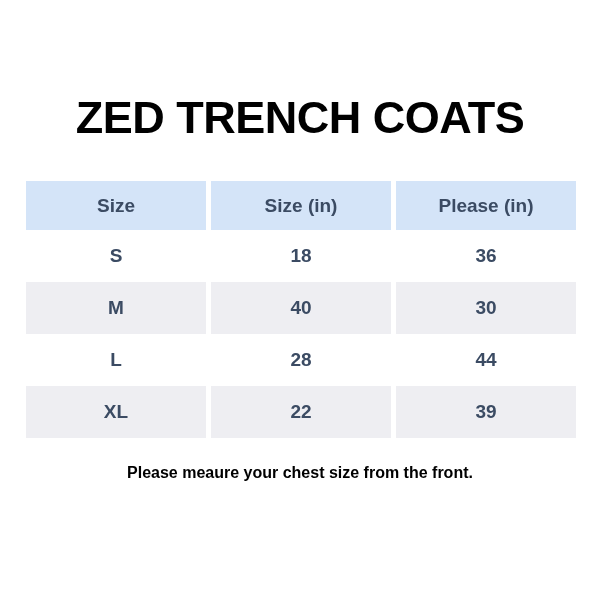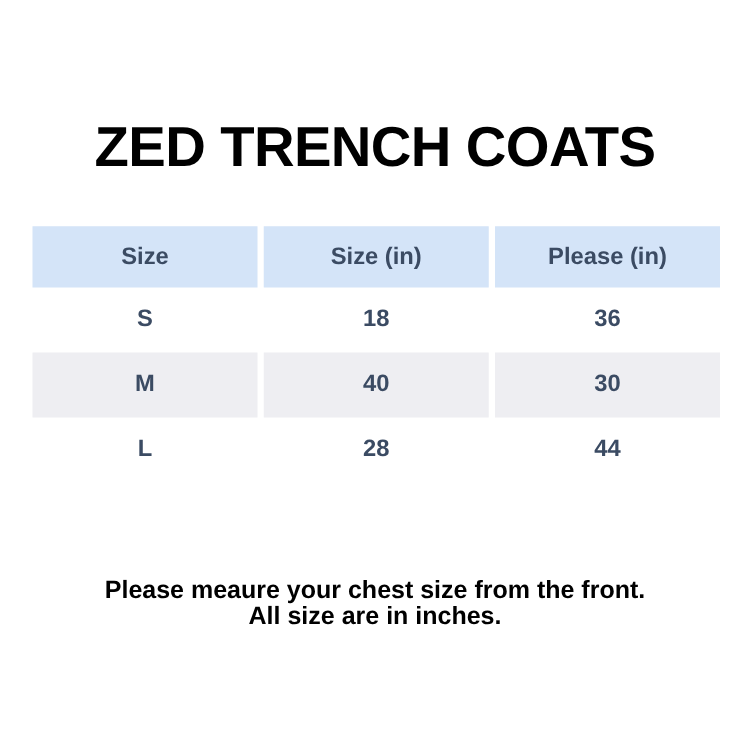--- a/index.html
+++ b/index.html
@@ -72,21 +72,21 @@
     background: #eeeef2;
   }
 
   .footer {
     position: absolute;
     top: 462px;
     left: 0;
     width: 600px;
     text-align: center;
     color: #000000;
-    font-size: 20px;
+    font-size: 16px;
     font-weight: bold;
     line-height: 21px;
   }
   .footer .line {
     display: block;
     white-space: nowrap;
   }
 </style>
 </head>
 <body>
@@ -112,21 +112,25 @@
       <tr class="row alt">
         <td>M</td>
         <td>40</td>
         <td>30</td>
       </tr>
       <tr class="row">
         <td>L</td>
         <td>28</td>
         <td>44</td>
       </tr>
+      <tr class="row alt">
+        <td>XL</td>
+        <td>22</td>
+        <td>39</td>
+      </tr>
     </tbody>
   </table>
 
   <div class="footer">
     <span class="line">Please meaure your chest size from the front.</span>
-    <span class="line">All size are in inches.</span>
   </div>
 
 </div>
 
 </body></html>

